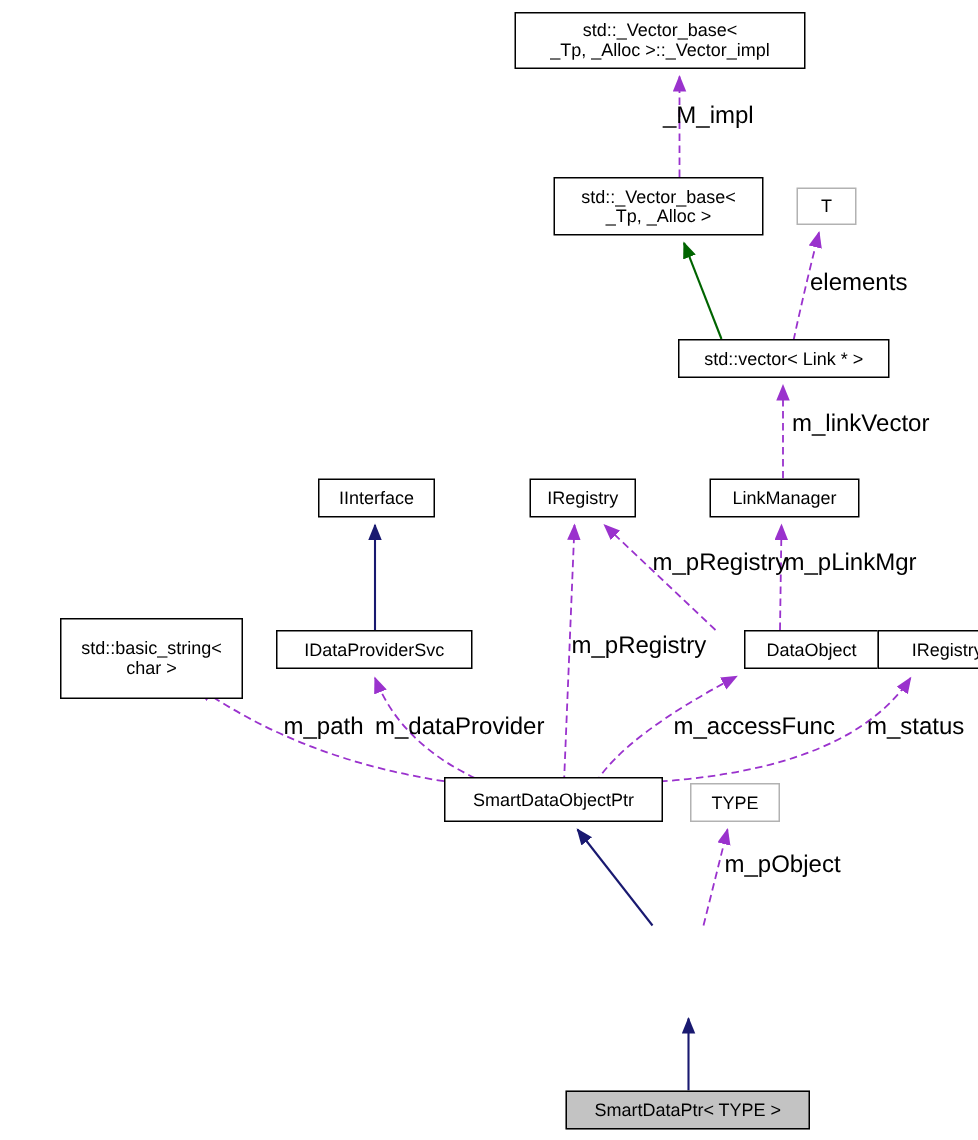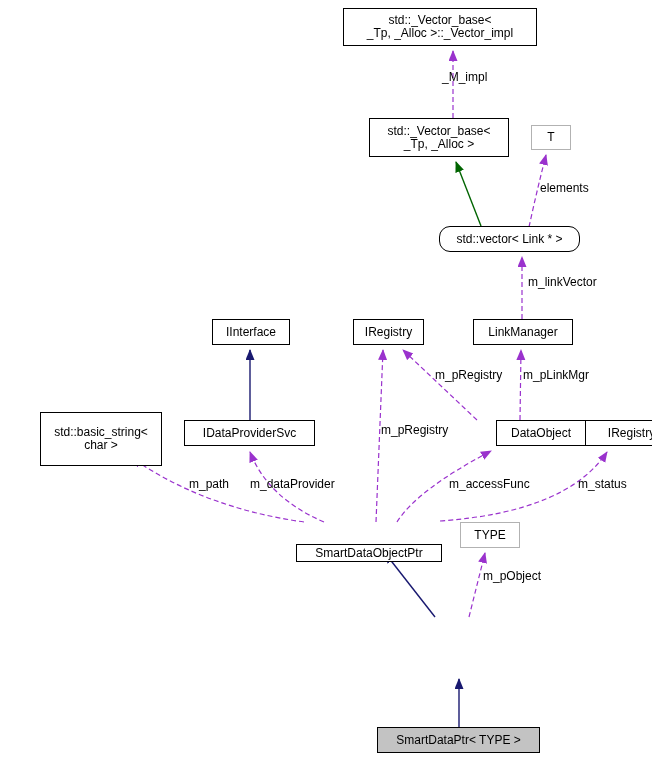--- a/index.html
+++ b/index.html
@@ -37,21 +37,21 @@
     cursor: pointer;
   }
   .node.faded {
     border-color: #b2b2b2;
   }
   .node.selected {
     background: #c3c3c3;
   }
   .edge-label {
     position: absolute;
-    font-size: 12px;
+    font-size: 16px;
     line-height: 13px;
     color: #000000;
     white-space: nowrap;
   }
 </style>
 </head>
 <body>
 
 <div class="canvas">
 
@@ -88,38 +88,38 @@
   </svg>
 
   <div class="node" style="left:311px; top:8px; width:194px; height:38px;">std::_Vector_base&lt;
 _Tp, _Alloc &gt;::_Vector_impl</div>
 
   <div class="node" style="left:337px; top:118px; width:140px; height:39px;">std::_Vector_base&lt;
 _Tp, _Alloc &gt;</div>
 
   <div class="node faded" style="left:499px; top:125px; width:40px; height:25px;">T</div>
 
-  <div class="node" style="left:407px; top:226px; width:141px; height:26px;border-radius:11px;">std::vector&lt; Link * &gt;</div>
+  <div class="node" style="left:420px; top:226px; width:141px; height:26px;">std::vector&lt; Link * &gt;</div>
 
   <div class="node" style="left:180px; top:319px; width:78px; height:26px;">IInterface</div>
 
   <div class="node" style="left:321px; top:319px; width:71px; height:26px;">IRegistry</div>
 
   <div class="node" style="left:441px; top:319px; width:100px; height:26px;">LinkManager</div>
 
   <div class="node" style="left:8px; top:412px; width:122px; height:54px;">std::basic_string&lt;
 char &gt;</div>
 
   <div class="node" style="left:152px; top:420px; width:131px; height:26px;">IDataProviderSvc</div>
 
   <div class="node" style="left:464px; top:420px; width:90px; height:26px;">DataObject</div>
 
   <div class="node" style="left:553px; top:420px; width:93px; height:26px;">IRegistry</div>
 
-  <div class="node" style="left:264px; top:544px; width:146px; height:18px;text-align:center;">SmartDataObjectPtr</div>
+  <div class="node" style="left:264px; top:518px; width:146px; height:30px;text-align:center;">SmartDataObjectPtr</div>
 
   <div class="node faded" style="left:428px; top:522px; width:60px; height:26px;">TYPE</div>
 
 
   <div class="node selected" style="left:345px; top:727px; width:163px; height:26px;">SmartDataPtr&lt; TYPE &gt;</div>
 
   <span class="edge-label" style="left:410px; top:71px;">_M_impl</span>
 
   <span class="edge-label" style="left:508px; top:182px;">elements</span>
 

